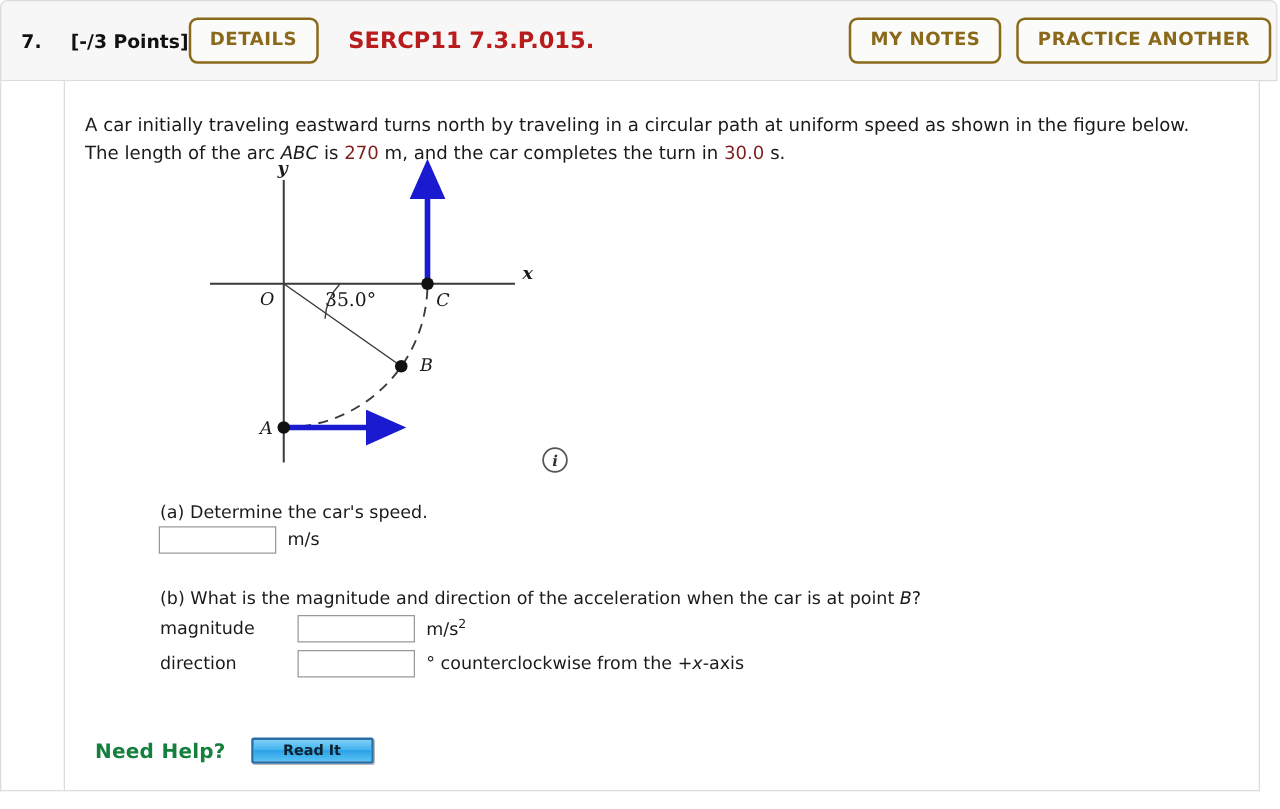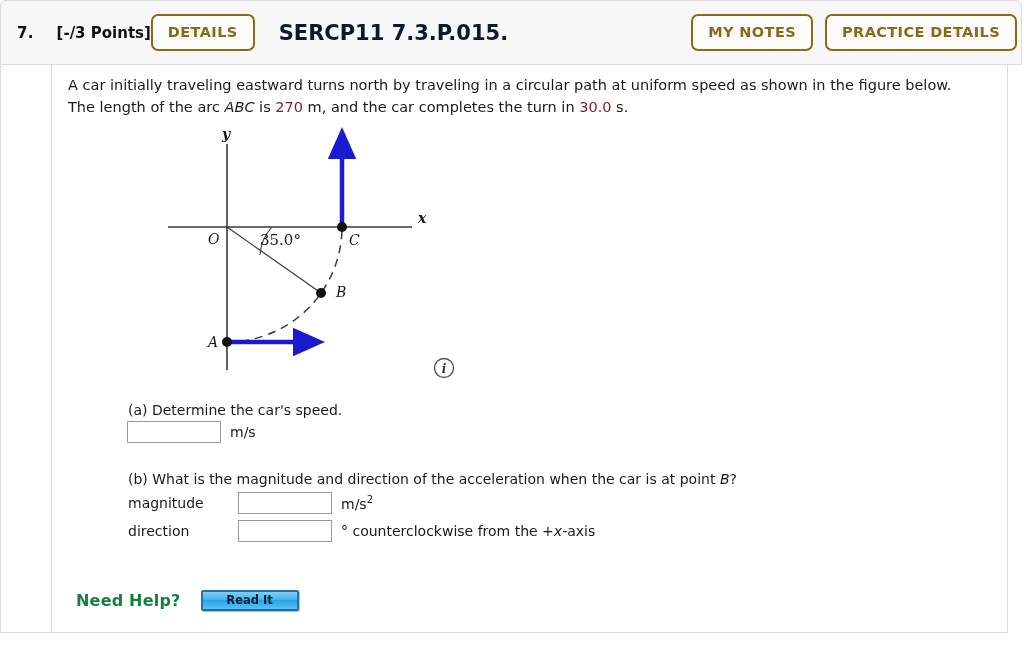--- a/index.html
+++ b/index.html
@@ -55,23 +55,23 @@
     font-weight: bold;
     letter-spacing: 0.4px;
     padding: 9px 15px 9px 15px;
     line-height: 1;
     cursor: pointer;
     white-space: nowrap;
     font-family: "DejaVu Sans", "Liberation Sans", sans-serif;
   }
   .btn-details { }
   .qcode {
-    font-size: 21px;
-    font-weight: bold;
-    color: #0f172a;
+    font-size: 18px;
+    font-weight: bold;
+    color: #b91c1c;
     margin-left: 24px;
     white-space: nowrap;
   }
   .header-right {
     margin-left: auto;
     margin-right: 4px;
     display: flex;
     gap: 12px;
   }
 
@@ -96,21 +96,21 @@
     background: #ffffff;
     border-left: 1px solid #dcdcdc;
     border-bottom: 1px solid #dcdcdc;
     box-sizing: border-box;
   }
 
   
   .prompt {
     position: absolute;
     left: 68px;
-    top: 74px;
+    top: 90px;
     width: 930px;
     font-size: 14.5px;
     line-height: 22px;
     color: #1a1a1a;
   }
   .prompt i { font-style: italic; }
   .val { color: #7f1d1d; }
 
   
   .figure {
@@ -204,21 +204,21 @@
 </head>
 <body>
 
 <div class="qheader">
   <span class="qnum">7.</span>
   <span class="qpoints">[-/3 Points]</span>
   <button class="gold-btn btn-details">DETAILS</button>
   <span class="qcode">SERCP11 7.3.P.015.</span>
   <div class="header-right">
     <button class="gold-btn">MY NOTES</button>
-    <button class="gold-btn">PRACTICE DETAILS</button>
+    <button class="gold-btn">PRACTICE ANOTHER</button>
   </div>
 </div>
 
 <div class="left-gutter"></div>
 <div class="qbody"></div>
 
 <div class="prompt">
   <span>A car initially traveling eastward turns north by traveling in a circular path at uniform speed as shown in the figure below.</span><br>
   <span>The length of the arc </span><i>ABC</i><span> is </span><span class="val">270</span><span> m, and the car completes the turn in </span><span class="val">30.0</span><span> s.</span>
 </div>

